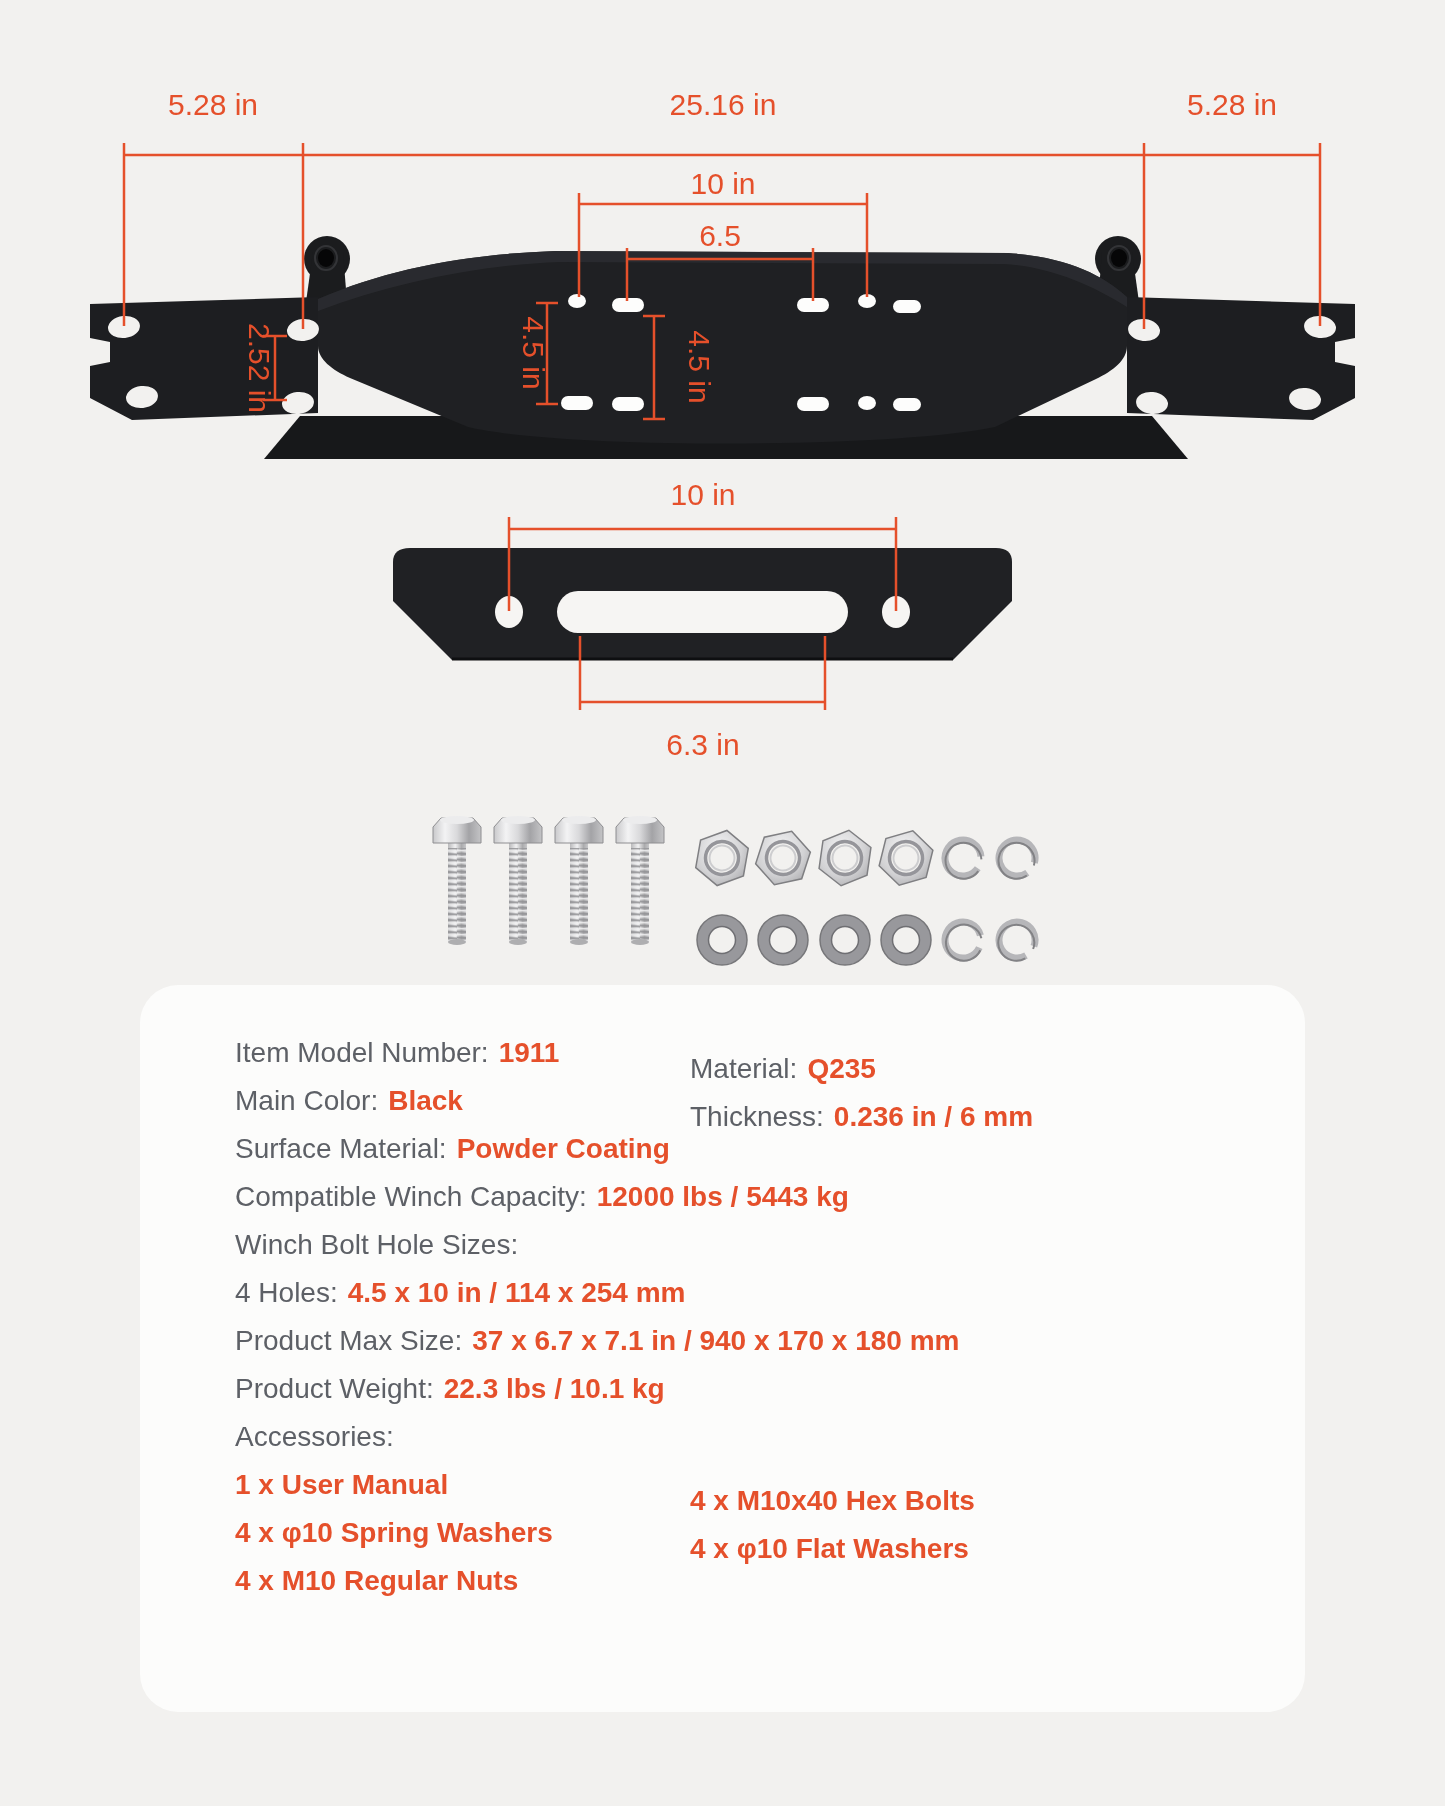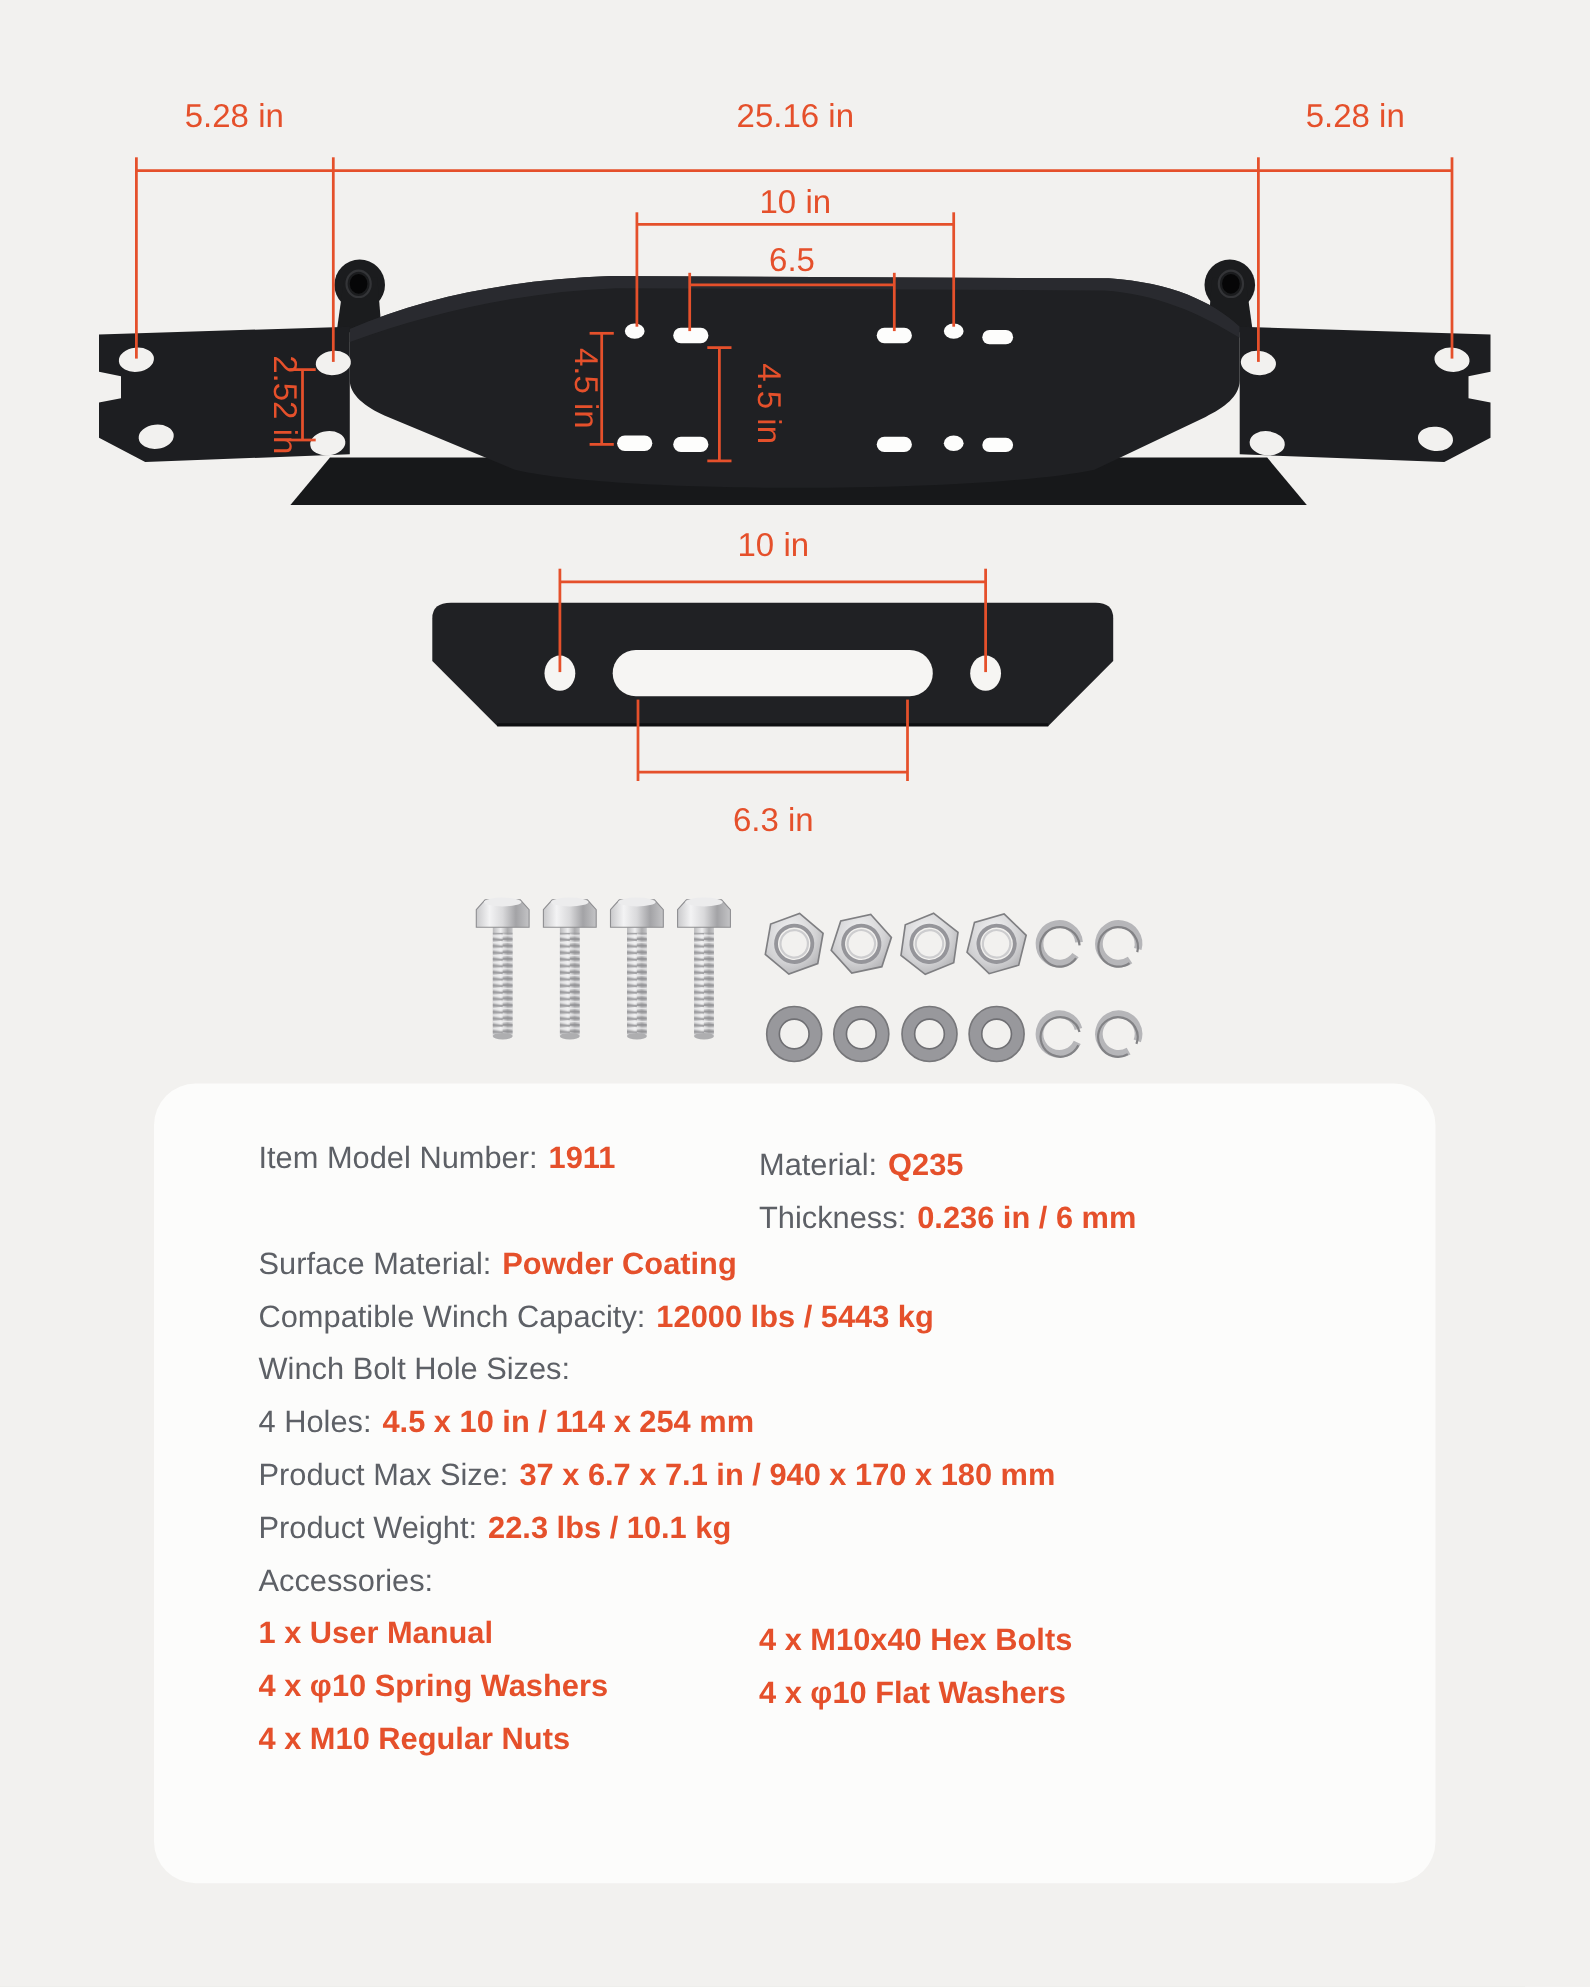--- a/index.html
+++ b/index.html
@@ -10,21 +10,21 @@
   }
   .diagram{position:absolute;left:0;top:0;}
   .dim-text{fill:#E5502B;font-size:30px;font-weight:500;font-family:"Liberation Sans",sans-serif;}
   .spec-panel{
     position:absolute;left:140px;top:985px;width:1165px;height:727px;
     background:#FCFCFB;border-radius:38px;box-sizing:border-box;
     padding:44px 40px 0 95px;
   }
   .line{position:relative;height:48px;font-size:28px;line-height:48px;white-space:nowrap;}
   .cell{display:inline;}
-  .cell.right{position:absolute;left:455px;top:6px;}
+  .cell.right{position:absolute;left:455px;top:16px;}
   .lbl{color:#5D6066;}
   .lbl:not(:empty){margin-right:10px;}
   .val{color:#E5502B;font-weight:700;}
 </style>
 </head>
 <body>
 
 <div class="canvas">
 
   <svg class="diagram" width="1445" height="982" viewBox="0 0 1445 982">
@@ -289,20 +289,21 @@
       </g>
     </g>
   </svg>
 
   <div class="spec-panel">
     <div class="line">
       <span class="cell"><span class="lbl">Item Model Number:</span><span class="val">1911</span></span>
       <span class="cell right"><span class="lbl">Material:</span><span class="val">Q235</span></span>
     </div>
     <div class="line">
+      <span class="cell"><span class="lbl">Main Color:</span><span class="val">Black</span></span>
       <span class="cell right"><span class="lbl">Thickness:</span><span class="val">0.236 in / 6 mm</span></span>
     </div>
     <div class="line">
       <span class="cell"><span class="lbl">Surface Material:</span><span class="val">Powder Coating</span></span>
     </div>
     <div class="line">
       <span class="cell"><span class="lbl">Compatible Winch Capacity:</span><span class="val">12000 lbs / 5443 kg</span></span>
     </div>
     <div class="line">
       <span class="cell"><span class="lbl">Winch Bolt Hole Sizes:</span></span>

